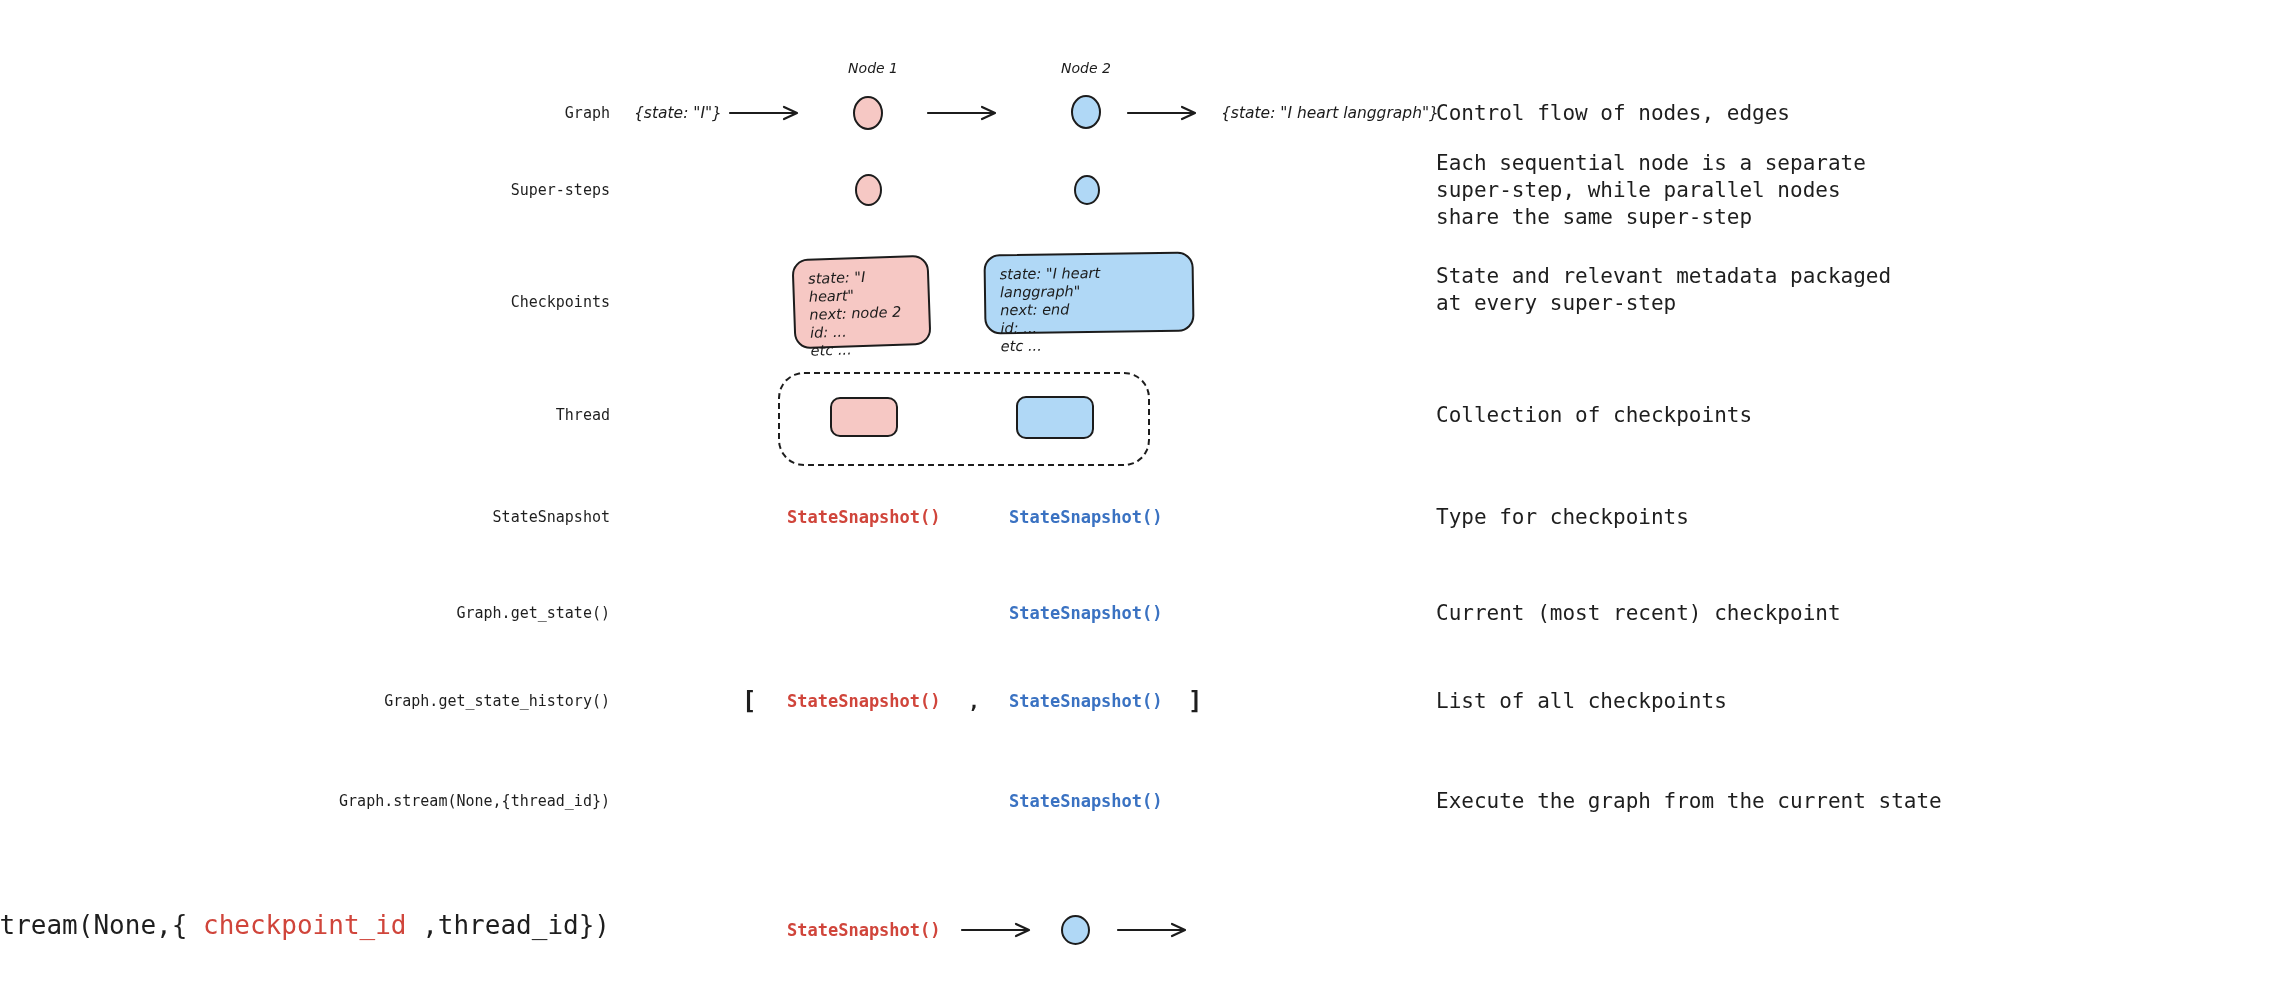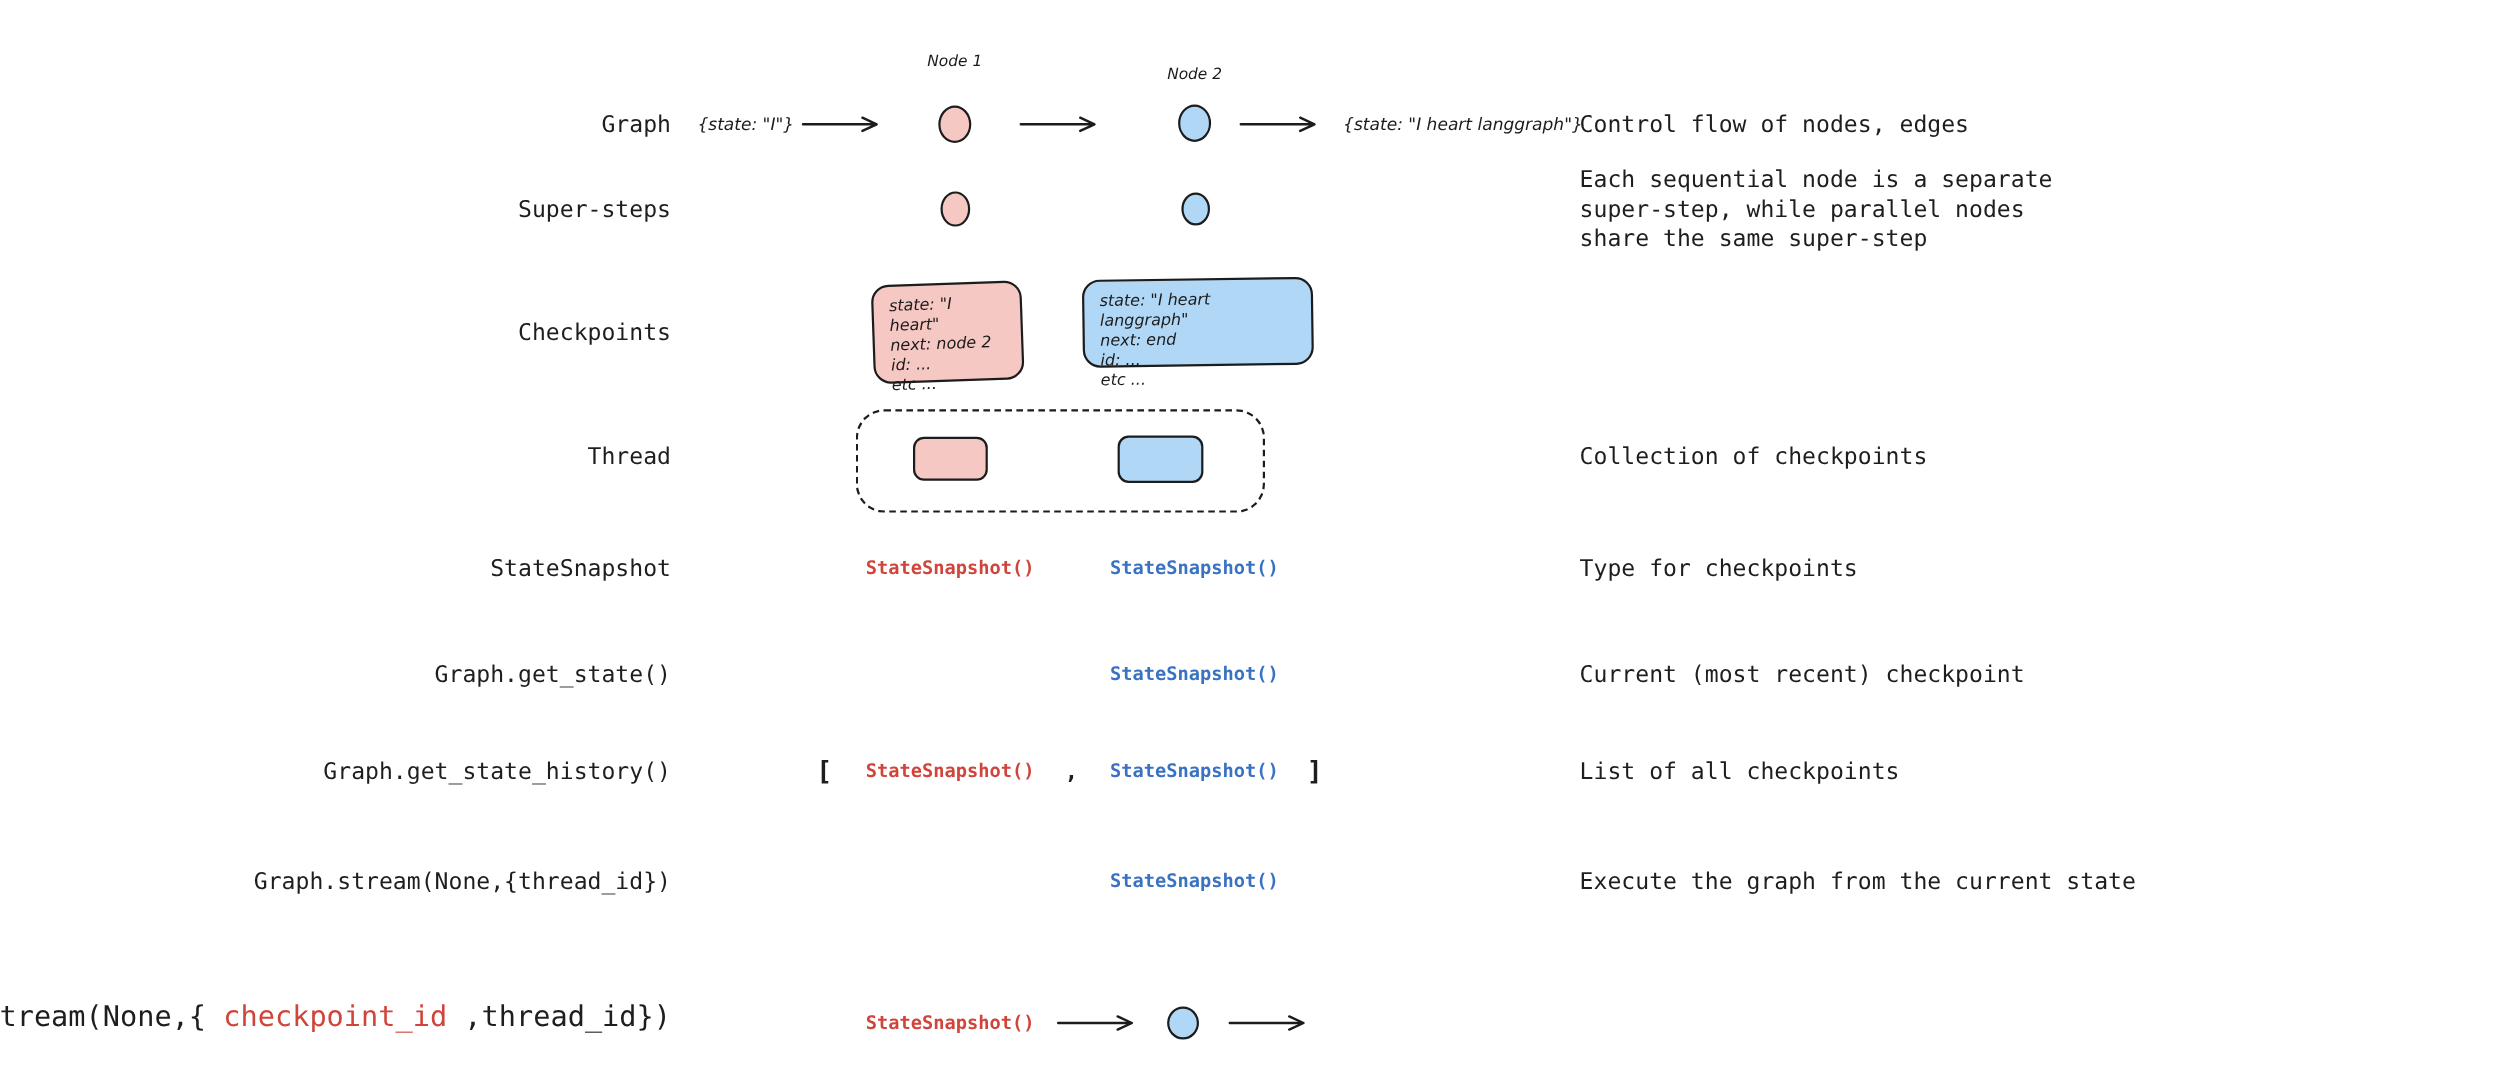--- a/index.html
+++ b/index.html
@@ -7,21 +7,21 @@
     position:relative;
     width:2276px;height:986px;
     background:#ffffff;
     font-family:"DejaVu Sans Mono", monospace;
     color:#1e1e1e;
     overflow:hidden;
   }
   .lbl{
     position:absolute;
     right:1666px;
-    font-size:21px;
+    font-size:15px;
     line-height:26px;
     white-space:pre;
     text-align:right;
     color:#1e1e1e;
   }
   .lbl-composite{
     position:absolute;
     right:1666px;
     font-size:26px;
     line-height:26px;
@@ -104,21 +104,21 @@
 </head>
 <body>
 
 <div id="canvas">
 
   <div class="lbl" style="top:100px;">Graph</div>
   <div class="hand hand-state" style="left:634px;top:104px;">{state: "I"}</div>
   <svg class="arrow" style="left:728px;top:104px;" width="78" height="18" viewBox="0 0 78 18">
     <path d="M2 9 H66 M56 3 L69 9 L56 15" fill="none" stroke="#1c1c1c" stroke-width="2.2" stroke-linecap="round" stroke-linejoin="round"></path>
   </svg>
-  <div class="hand hand-node" style="left:838px;top:48px;">Node 1</div>
+  <div class="hand hand-node" style="left:838px;top:60px;text-align:right;">Node 1</div>
   <div class="node node-pink" style="left:853px;top:96px;width:30px;height:34px;"></div>
   <svg class="arrow" style="left:926px;top:104px;" width="78" height="18" viewBox="0 0 78 18">
     <path d="M2 9 H66 M56 3 L69 9 L56 15" fill="none" stroke="#1c1c1c" stroke-width="2.2" stroke-linecap="round" stroke-linejoin="round"></path>
   </svg>
   <div class="hand hand-node" style="left:1056px;top:60px;">Node 2</div>
   <div class="node node-blue" style="left:1071px;top:95px;width:30px;height:34px;"></div>
   <svg class="arrow" style="left:1126px;top:104px;" width="78" height="18" viewBox="0 0 78 18">
     <path d="M2 9 H66 M56 3 L69 9 L56 15" fill="none" stroke="#1c1c1c" stroke-width="2.2" stroke-linecap="round" stroke-linejoin="round"></path>
   </svg>
   <div class="hand hand-state" style="left:1221px;top:104px;">{state: "I heart langgraph"}</div>
@@ -137,20 +137,22 @@
 next: node 2
 id: ...
 etc ...</div>
   </div>
   <div class="cpbox cp-blue" style="left:984px;top:253px;width:210px;height:80px;">
     <div class="boxtext">state: "I heart langgraph"
 next: end
 id: ...
 etc ...</div>
   </div>
+  <div class="desc" style="top:263px;">State and relevant metadata packaged
+at every super-step</div>
 
   <div class="lbl" style="top:402px;">Thread</div>
   <div class="thread-box" style="left:778px;top:372px;width:372px;height:94px;"></div>
   <div class="mini-rect node-pink" style="left:830px;top:397px;width:68px;height:40px;"></div>
   <div class="mini-rect node-blue" style="left:1016px;top:396px;width:78px;height:43px;"></div>
   <div class="desc" style="top:402px;">Collection of checkpoints</div>
 
   <div class="lbl" style="top:504px;">StateSnapshot</div>
   <div class="snip snip-red" style="left:787px;top:506px;">StateSnapshot()</div>
   <div class="snip snip-blue" style="left:1009px;top:506px;">StateSnapshot()</div>

